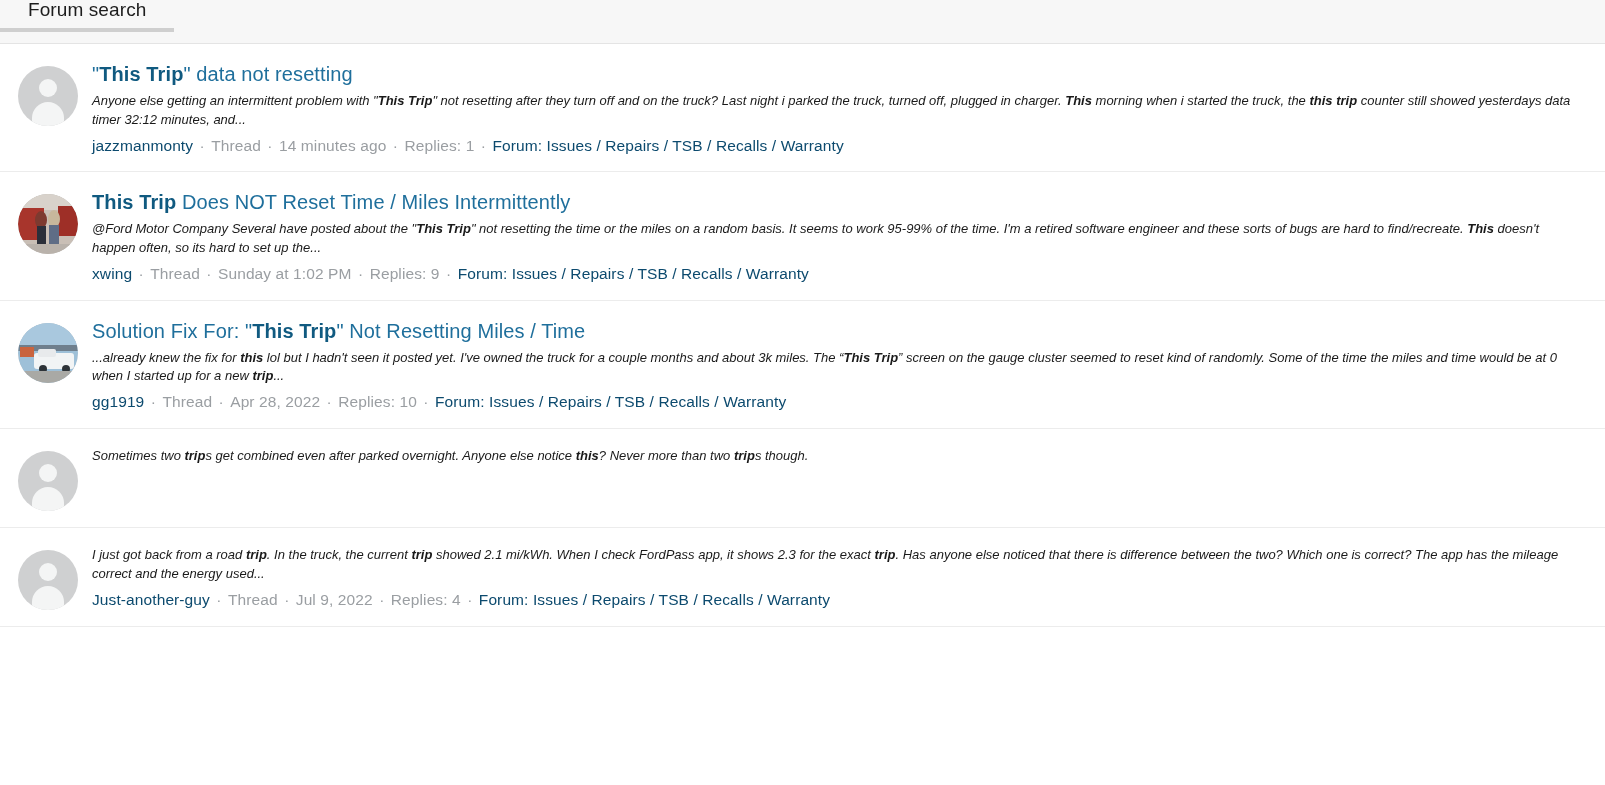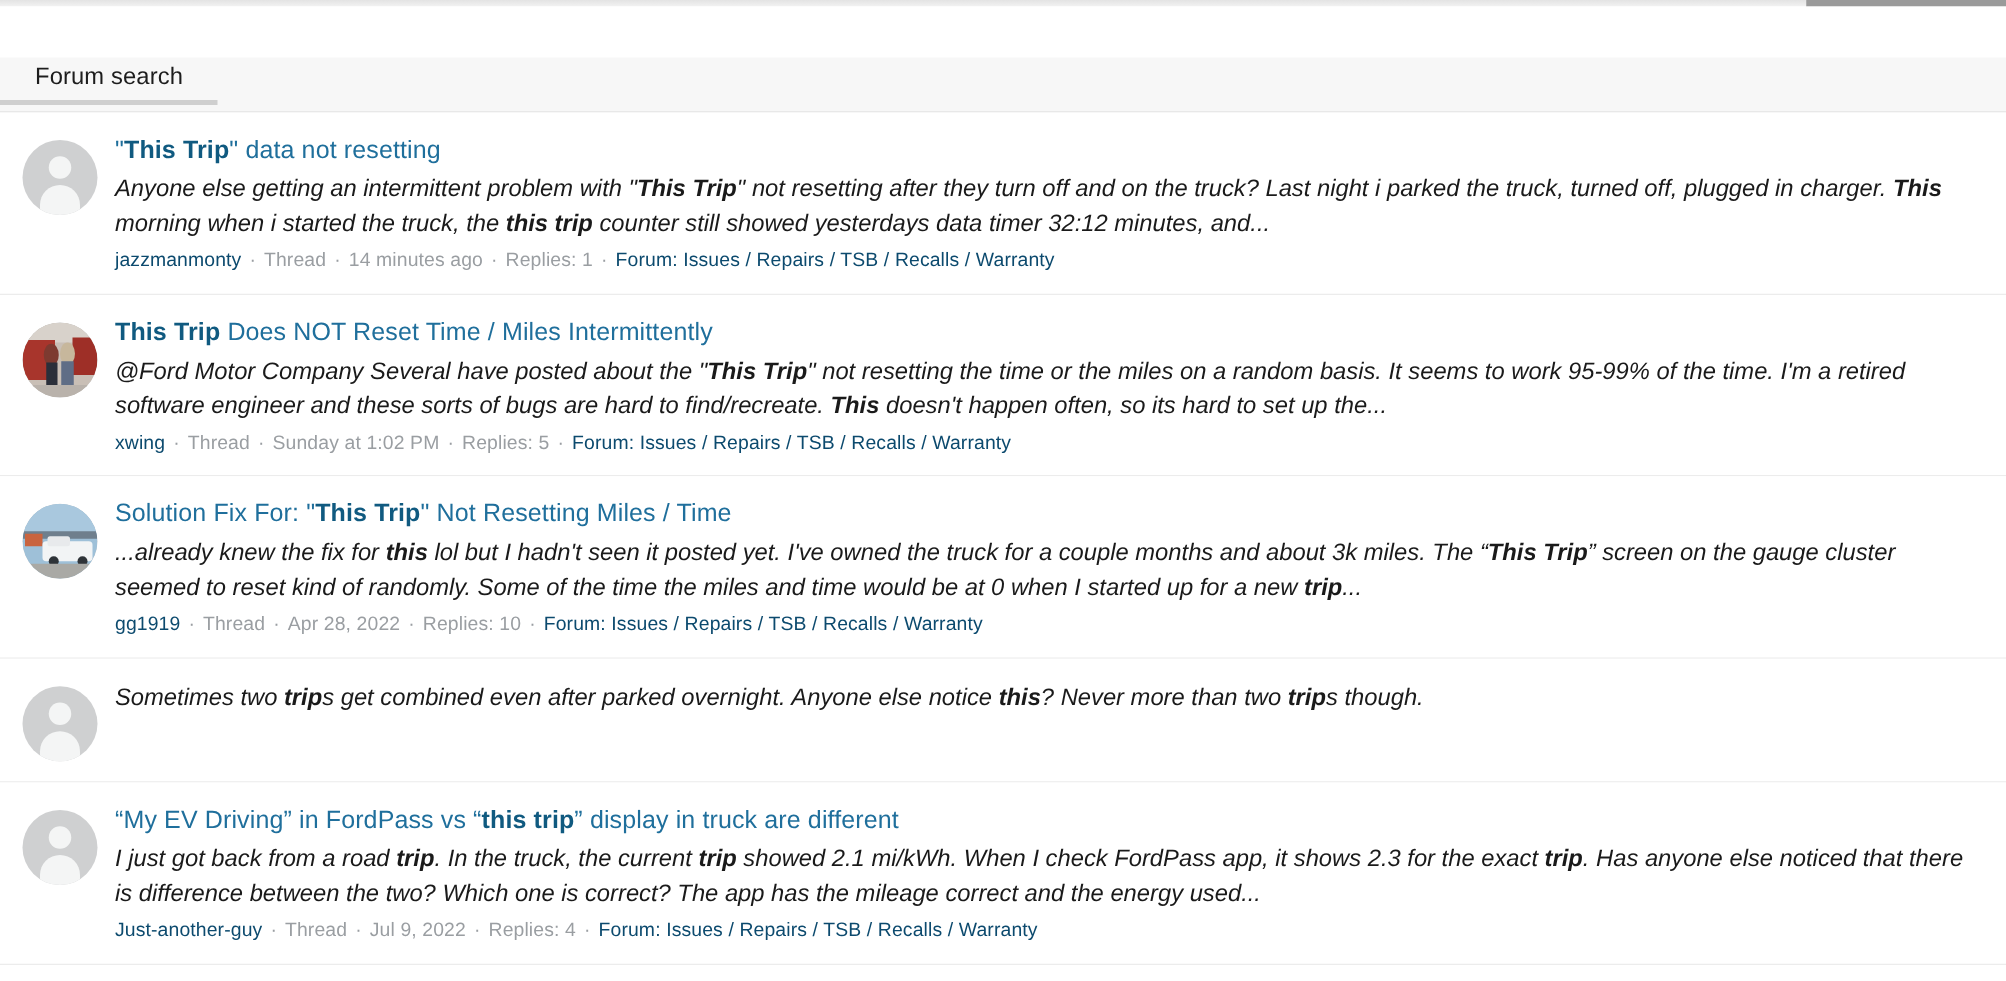--- a/index.html
+++ b/index.html
@@ -30,22 +30,21 @@
   }
 
   
   .tabstrip {
     position: relative;
     height: 44px;
     background: #f7f7f7;
     border-bottom: 1px solid #e4e4e4;
     padding-left: 0;
     display: flex;
-    align-items: center;
-    margin-top: 46px;
+    align-items: flex-start;
   }
   .tab {
     position: relative;
     font-size: 19px;
     letter-spacing: .1px;
     padding: 0 28px 12px 28px;
     line-height: 1;
     color: #6f7479;
     cursor: pointer;
     white-space: nowrap;
@@ -113,21 +112,21 @@
     font-size: 20px;
     line-height: 1.2;
     color: #1f6f9c;
     letter-spacing: .1px;
     margin: 0 0 6px 0;
     cursor: pointer;
   }
   .rtitle b { color: #105a80; font-weight: 700; }
 
   .rsnippet {
-    font-size: 19px;
+    font-size: 13px;
     font-style: italic;
     line-height: 1.45;
     color: #1a1a1a;
     margin: 0 0 7px 0;
     max-width: 1480px;
   }
   .rsnippet b { font-weight: 700; font-style: italic; }
 
   .rmeta {
     font-size: 15.5px;
@@ -175,21 +174,21 @@
             <rect x="19" y="32" width="9" height="22" fill="#2b2f3a"></rect>
             <ellipse cx="36" cy="25" rx="6" ry="9" fill="#c7b79c"></ellipse>
             <rect x="31" y="31" width="10" height="24" fill="#5f6d86"></rect>
             <rect y="50" width="60" height="10" fill="#b9b2ab"></rect>
           </g>
         </svg>
       </div>
       <div class="rbody">
         <div class="rtitle"><b>This Trip</b><span> Does NOT Reset Time / Miles Intermittently</span></div>
         <div class="rsnippet"><span>@Ford Motor Company Several have posted about the  "</span><b>This Trip</b><span>" not resetting the time or the miles on a random basis. It seems to work 95-99% of the time. I'm a retired software engineer and these sorts of bugs are hard to find/recreate. </span><b>This</b><span> doesn't happen often, so its hard to set up the...</span></div>
-        <div class="rmeta"><a>xwing</a><span class="sep"> · </span><span>Thread</span><span class="sep"> · </span><span>Sunday at 1:02 PM</span><span class="sep"> · </span><span>Replies: 5</span><span class="sep"> · </span><a>Forum: Issues / Repairs / TSB / Recalls / Warranty</a></div>
+        <div class="rmeta"><a>xwing</a><span class="sep"> · </span><span>Thread</span><span class="sep"> · </span><span>Sunday at 1:02 PM</span><span class="sep"> · </span><span>Replies: 9</span><span class="sep"> · </span><a>Forum: Issues / Repairs / TSB / Recalls / Warranty</a></div>
       </div>
     </div>
     <div class="result">
       <div class="avatar">
         <svg viewBox="0 0 60 60">
           <defs>
             <clipPath id="cB">
               <circle cx="30" cy="30" r="30"></circle>
             </clipPath>
           </defs>
@@ -214,18 +213,17 @@
     </div>
     <div class="result">
       <div class="avatar placeholder"></div>
       <div class="rbody">
         <div class="rsnippet"><span>Sometimes two </span><b>trip</b><span>s get combined even after parked overnight. Anyone else notice </span><b>this</b><span>? Never more than two </span><b>trip</b><span>s though.</span></div>
       </div>
     </div>
     <div class="result">
       <div class="avatar placeholder"></div>
       <div class="rbody">
-        <div class="rtitle"><span>“My EV Driving” in FordPass vs “</span><b>this trip</b><span>” display in truck are different</span></div>
         <div class="rsnippet"><span>I just got back from a road </span><b>trip</b><span>. In the truck, the current </span><b>trip</b><span> showed 2.1 mi/kWh. When I check FordPass app, it shows 2.3 for the exact </span><b>trip</b><span>. Has anyone else noticed that there is difference between the two? Which one is correct? The app has the mileage correct and the energy used...</span></div>
         <div class="rmeta"><a>Just-another-guy</a><span class="sep"> · </span><span>Thread</span><span class="sep"> · </span><span>Jul 9, 2022</span><span class="sep"> · </span><span>Replies: 4</span><span class="sep"> · </span><a>Forum: Issues / Repairs / TSB / Recalls / Warranty</a></div>
       </div>
     </div>
   </div>
 
 </body></html>

